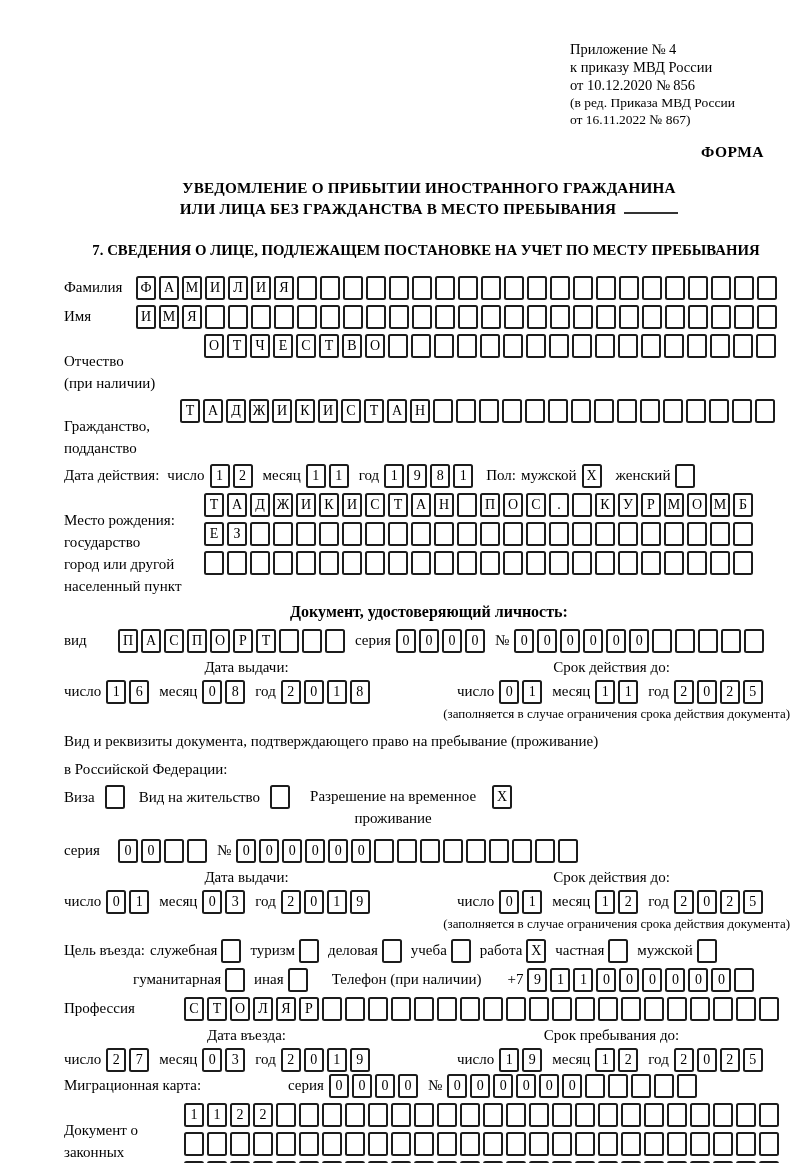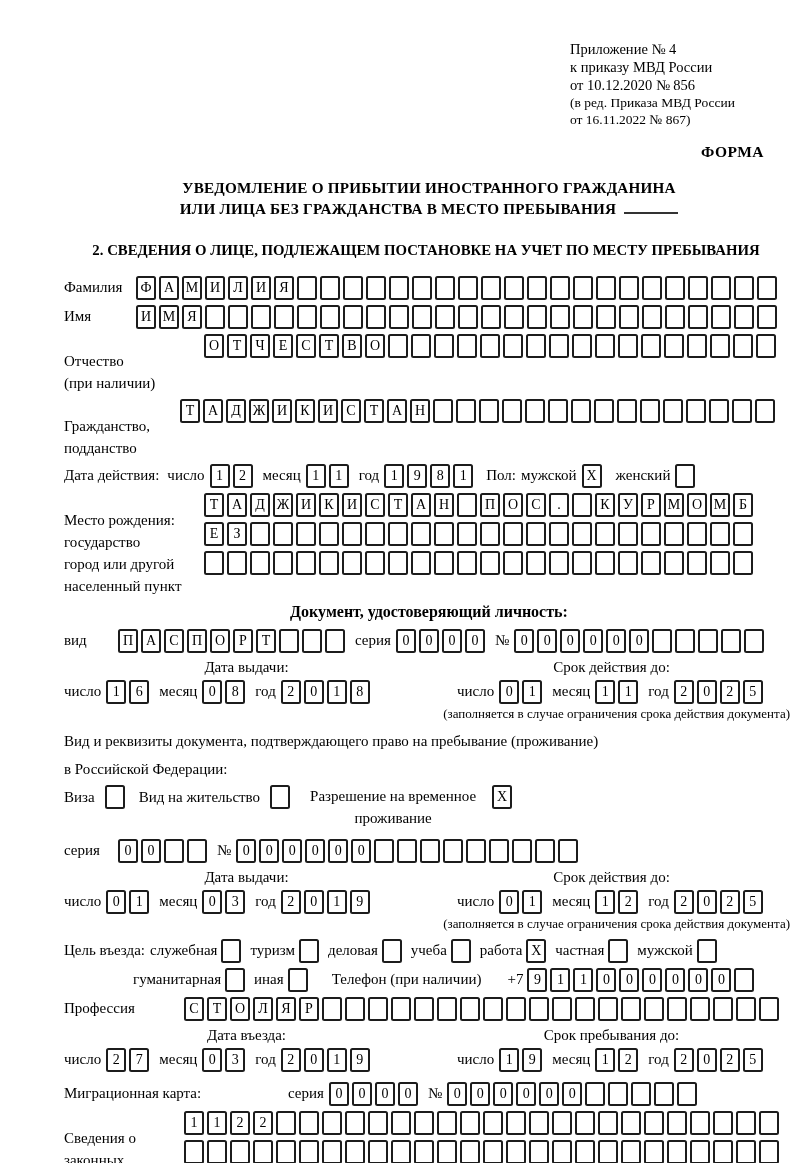--- a/index.html
+++ b/index.html
@@ -63,21 +63,21 @@
     <div class="amend">от 16.11.2022 № 867)</div>
   </div>
 
   <div class="forma">ФОРМА</div>
 
   <div class="title">
     <div>УВЕДОМЛЕНИЕ О ПРИБЫТИИ ИНОСТРАННОГО ГРАЖДАНИНА</div>
     <div><span>ИЛИ ЛИЦА БЕЗ ГРАЖДАНСТВА В МЕСТО ПРЕБЫВАНИЯ</span><span class="t-underline"></span></div>
   </div>
 
-  <div class="sec-head">2. СВЕДЕНИЯ О ЛИЦЕ, ПОДЛЕЖАЩЕМ ПОСТАНОВКЕ НА УЧЕТ ПО МЕСТУ ПРЕБЫВАНИЯ</div>
+  <div class="sec-head">7. СВЕДЕНИЯ О ЛИЦЕ, ПОДЛЕЖАЩЕМ ПОСТАНОВКЕ НА УЧЕТ ПО МЕСТУ ПРЕБЫВАНИЯ</div>
 
   <div class="row">
     <span class="lbl w64">Фамилия</span>
     <span class="cells">
         <span class="cell">Ф</span>
         <span class="cell">А</span>
         <span class="cell">М</span>
         <span class="cell">И</span>
         <span class="cell">Л</span>
         <span class="cell">И</span>
@@ -644,21 +644,21 @@
         <span class="cells">
             <span class="cell">2</span>
             <span class="cell">0</span>
             <span class="cell">2</span>
             <span class="cell">5</span>
           </span>
       </div>
     </div>
   </div>
 
-  <div class="row" style="margin-top:10px">
+  <div class="row" style="margin-top:2px">
     <span class="lbl" style="width:170px">Миграционная карта:</span>
     <span class="dlbl" style="margin-left:46px">серия</span>
     <span class="cells">
         <span class="cell">0</span>
         <span class="cell">0</span>
         <span class="cell">0</span>
         <span class="cell">0</span>
       </span>
     <span class="dlbl">№</span>
     <span class="cells">
@@ -671,21 +671,21 @@
         <span class="cell"></span>
         <span class="cell"></span>
         <span class="cell"></span>
         <span class="cell"></span>
         <span class="cell"></span>
       </span>
   </div>
 
   <div class="row top" style="margin-top:4px;margin-bottom:0">
     <span class="lblblock" style="width:112px">
-      <span>Сведения о</span>
+      <span>Документ о</span>
       <span>законных</span>
       <span>представителях</span>
       <span>(родителях,</span>
 
     </span>
     <span class="cellcol" style="margin-left:8px">
       <span class="cells">
           <span class="cell">1</span>
           <span class="cell">1</span>
           <span class="cell">2</span>

